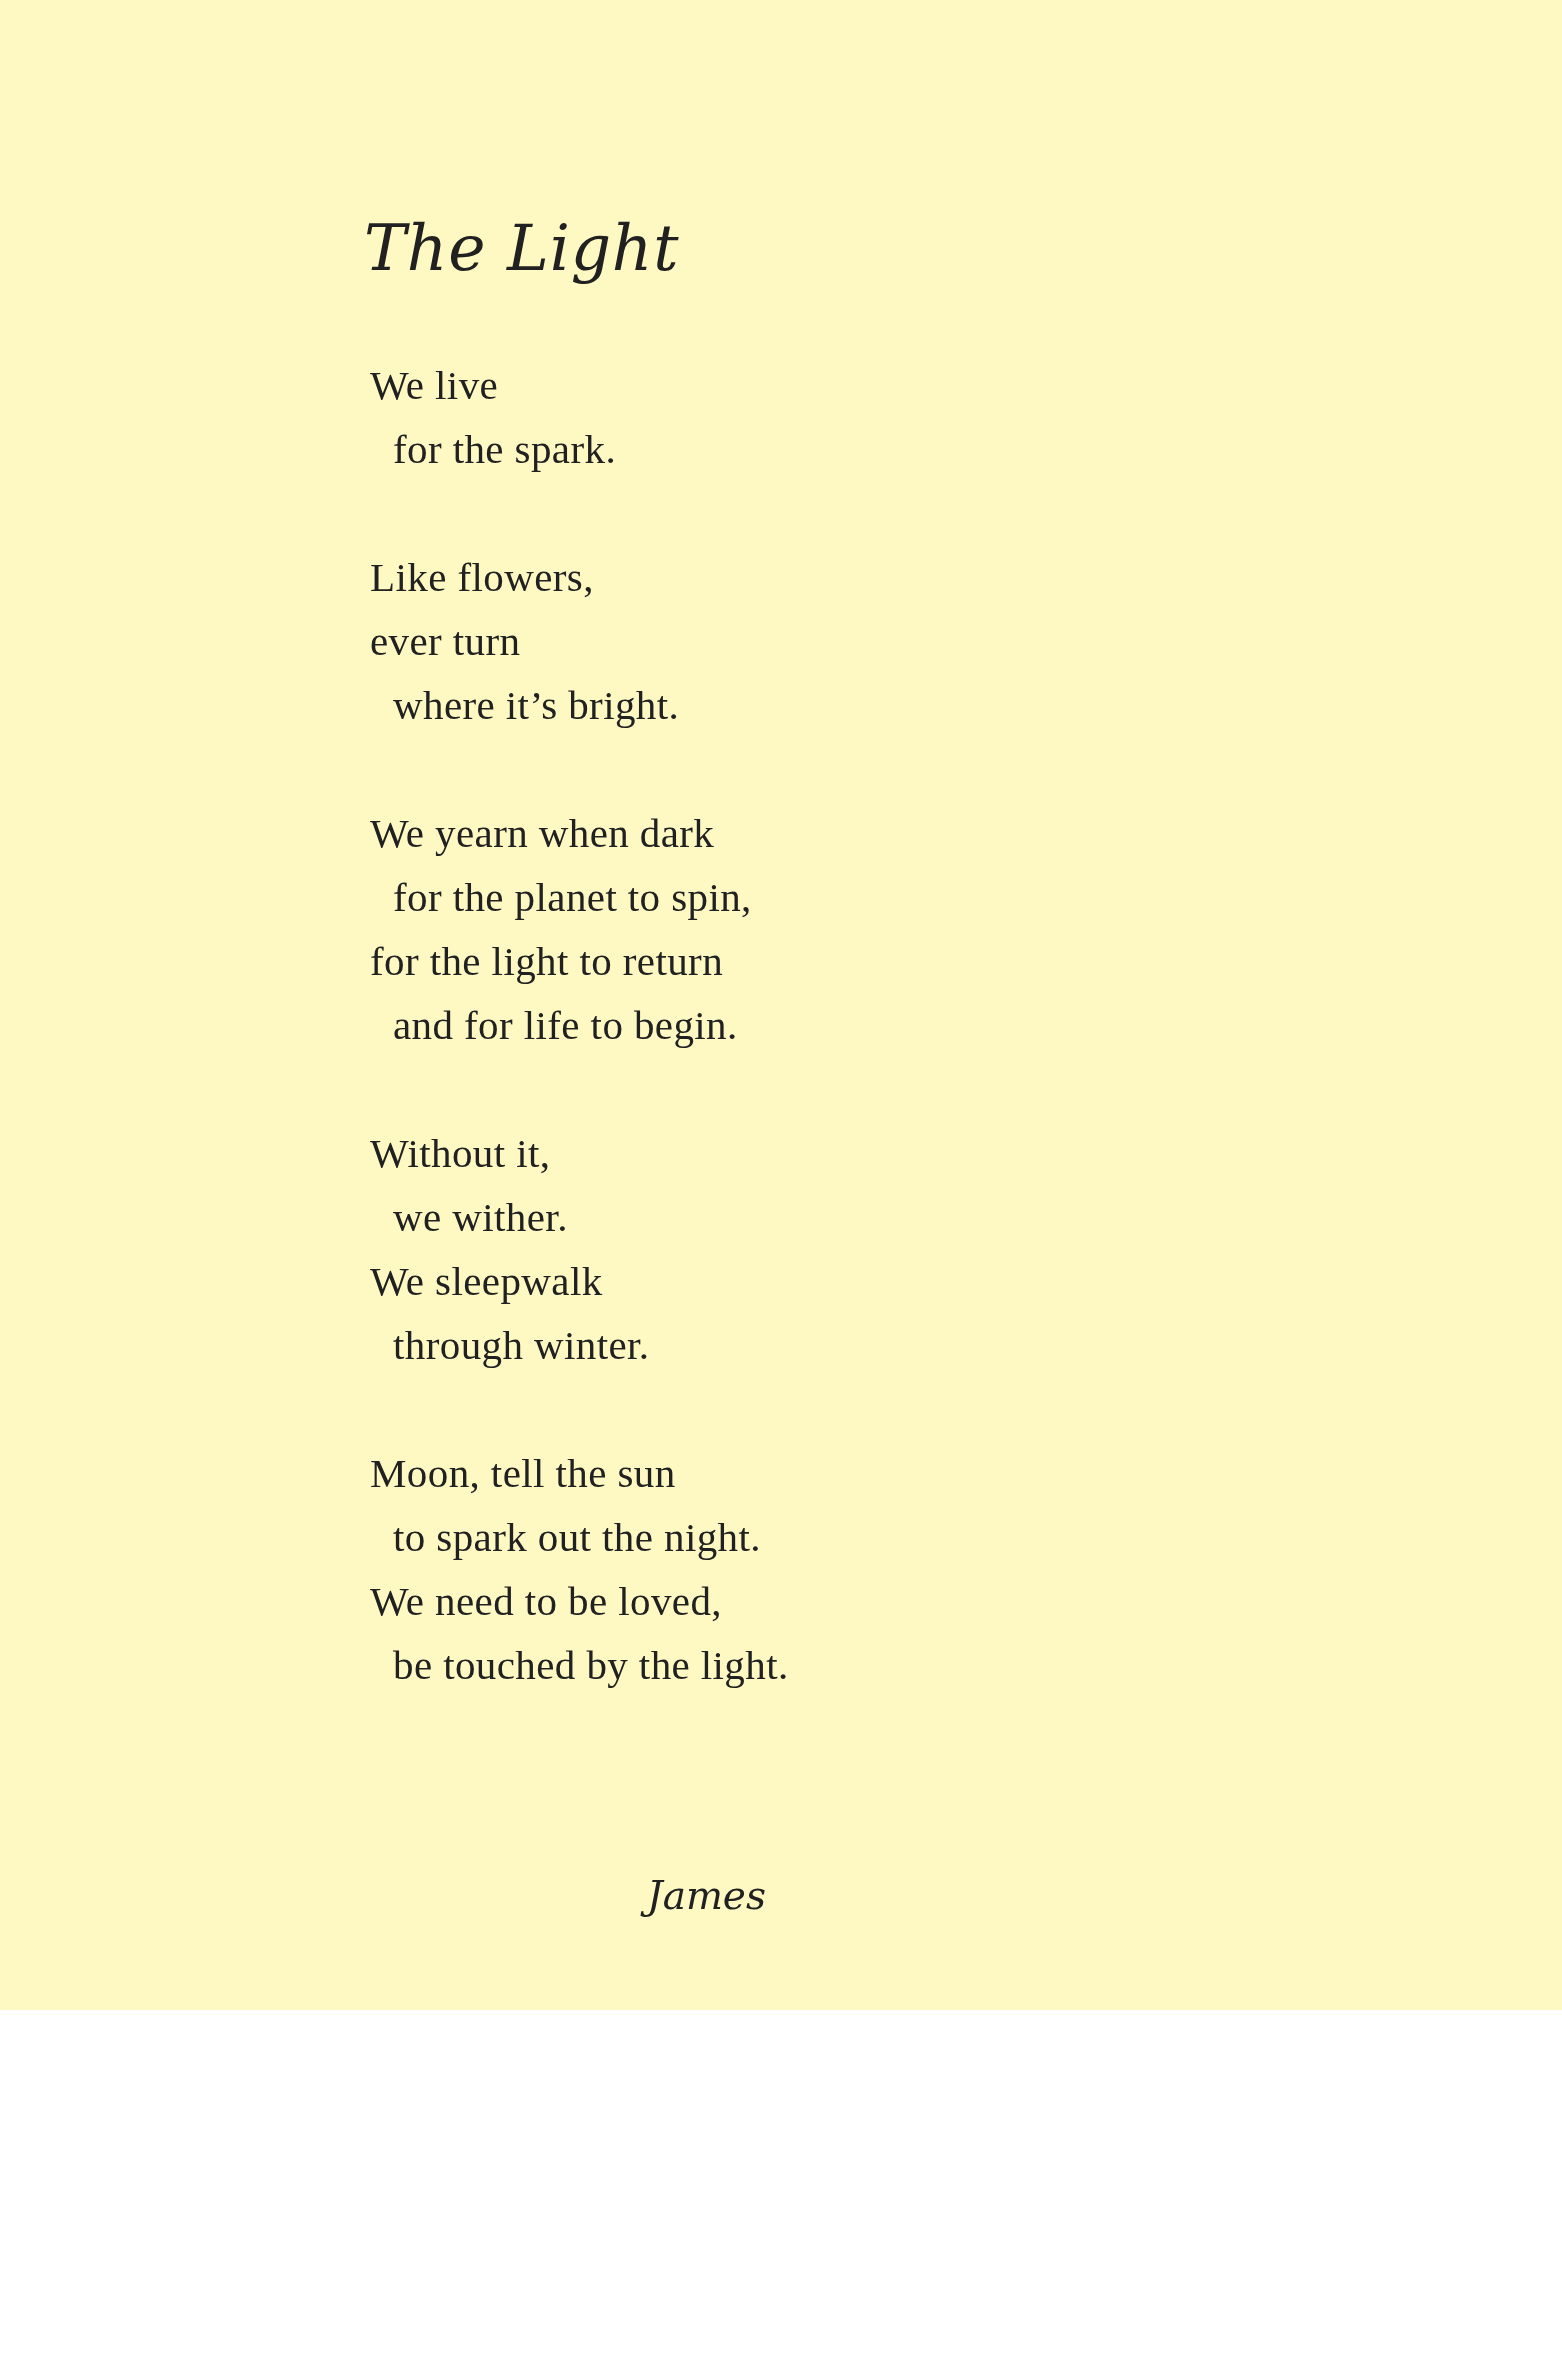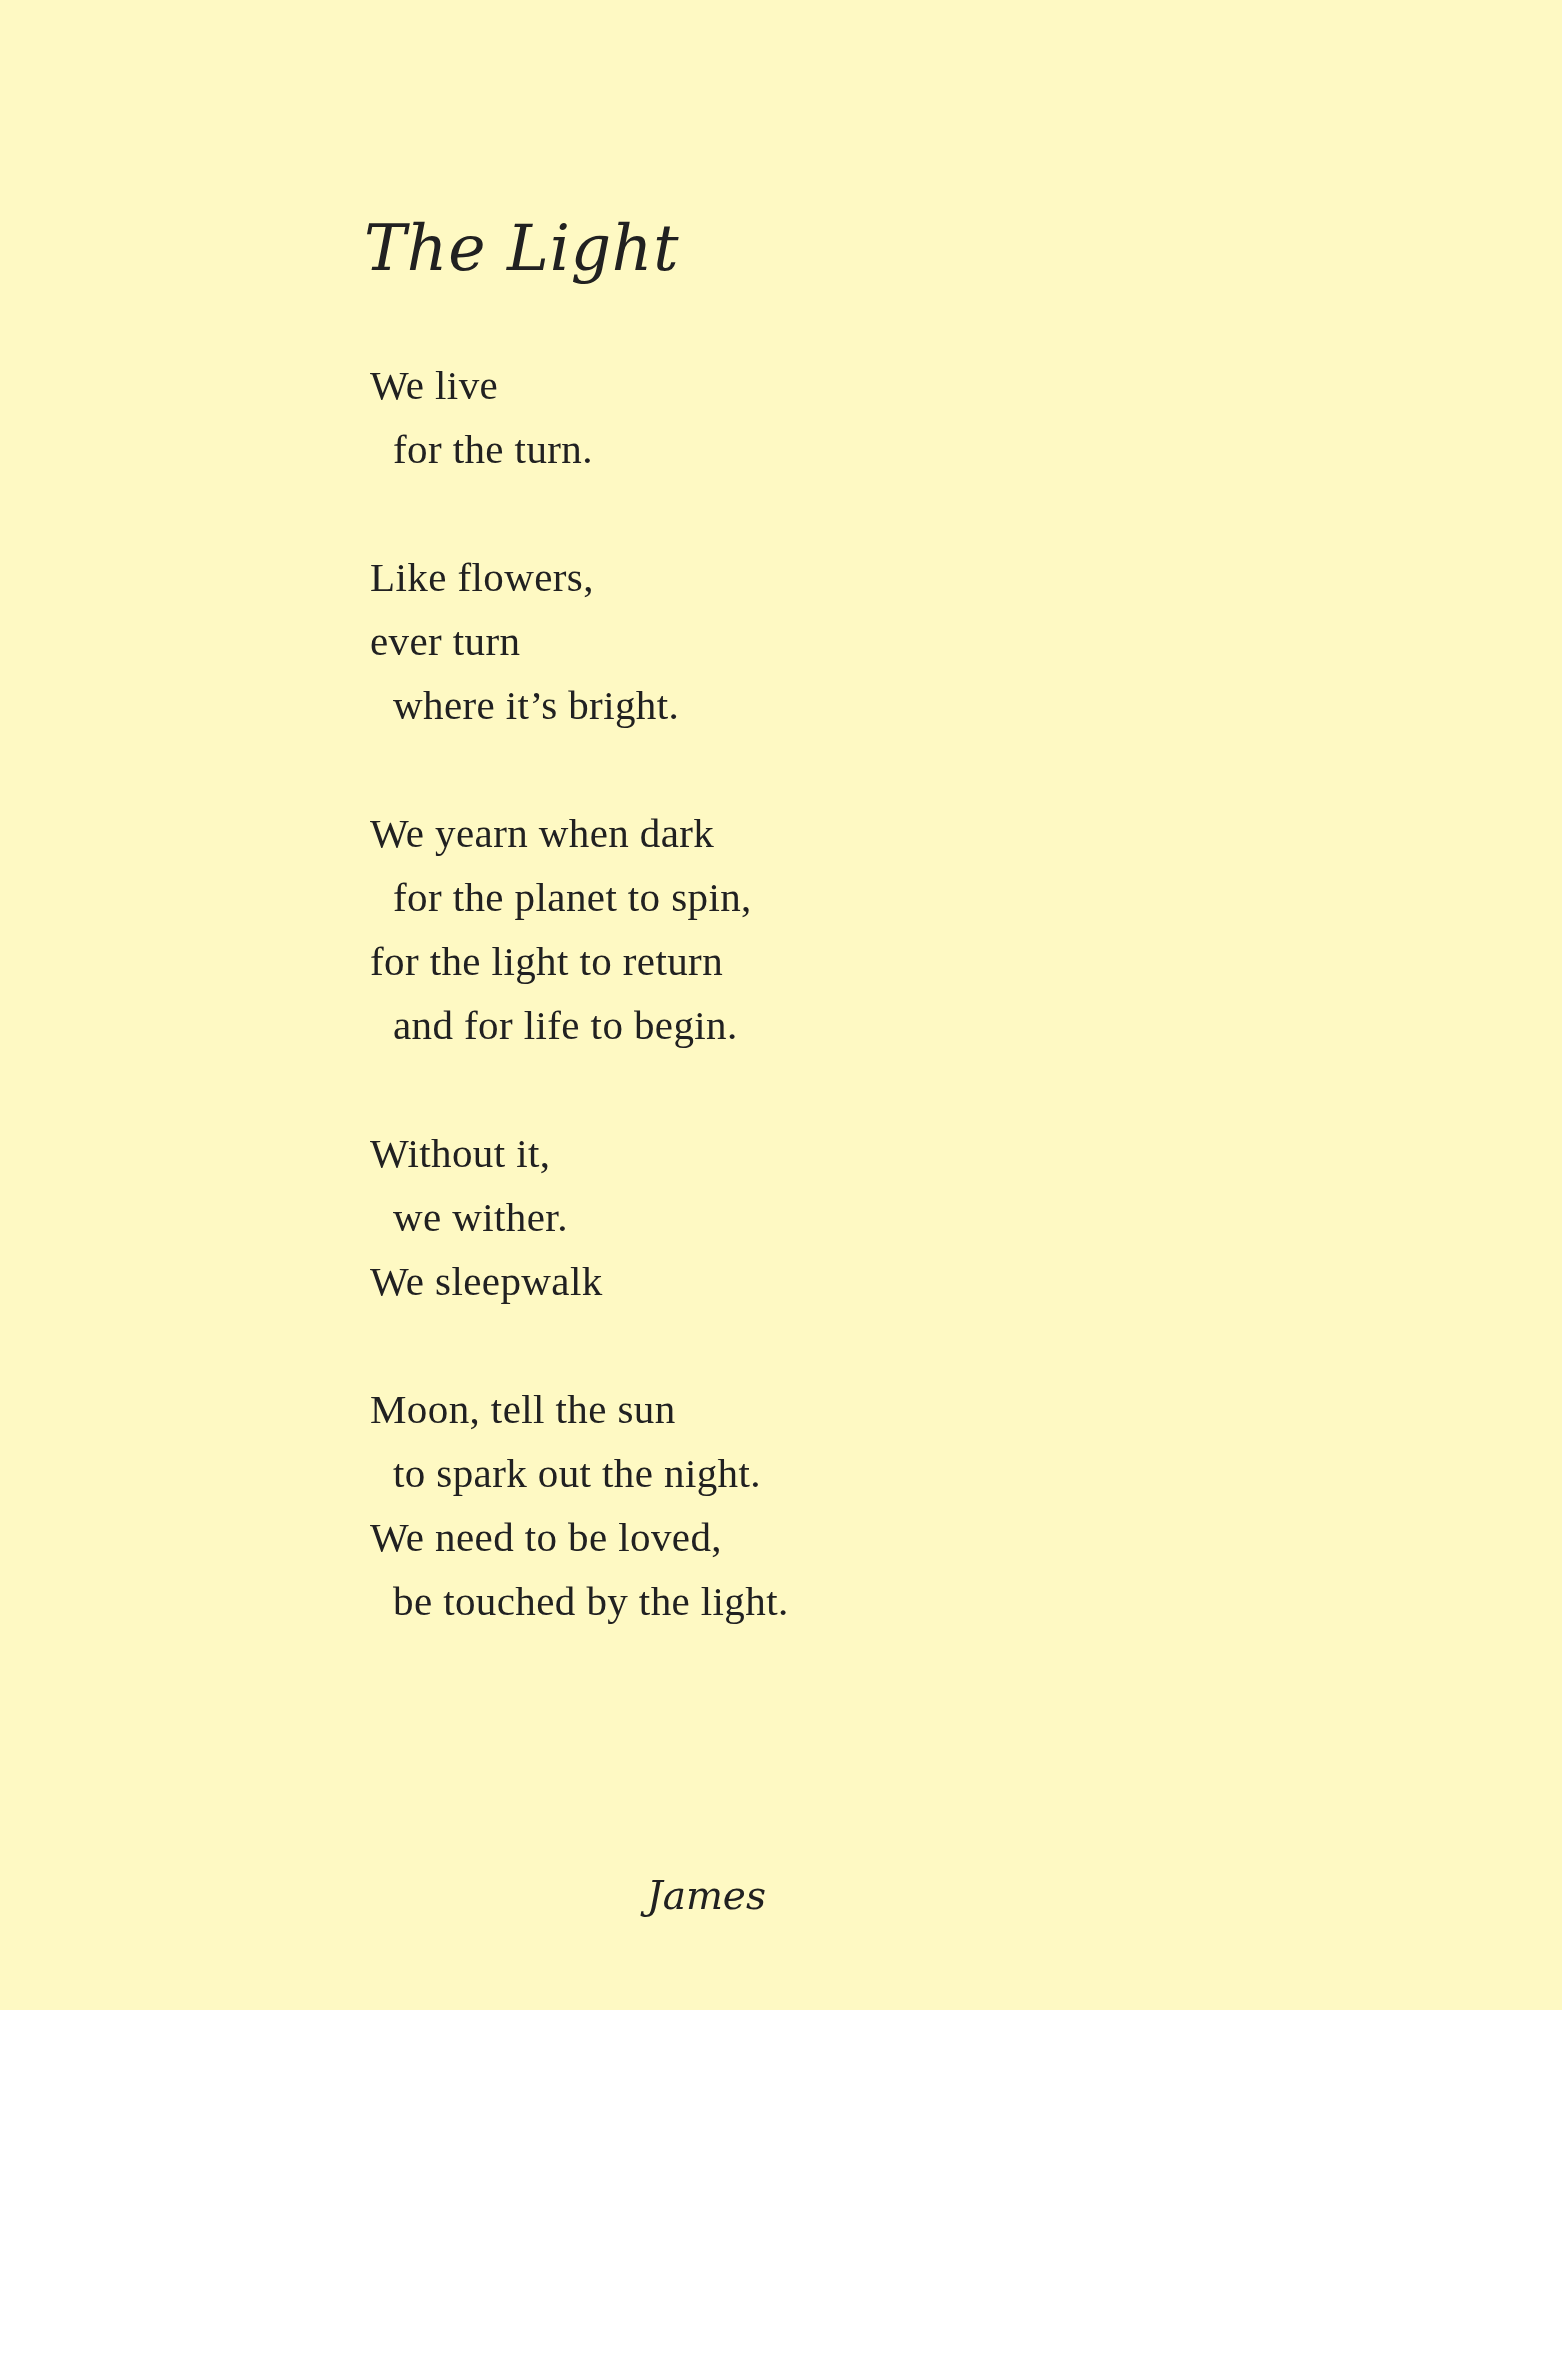--- a/index.html
+++ b/index.html
@@ -75,37 +75,38 @@
 </style>
 </head>
 <body>
 
 <div class="page">
   <h1 class="title">The Light</h1>
 
   <div class="poem" id="poem">
       <div class="stanza">
         <div class="line">We live</div>
-        <div class="line indent">for the turn.</div>
+        <div class="line indent">for the spark.</div>
       </div>
       <div class="stanza">
         <div class="line">Like flowers,</div>
         <div class="line">ever turn</div>
         <div class="line indent">where it’s bright.</div>
       </div>
       <div class="stanza">
         <div class="line">We yearn when dark</div>
         <div class="line indent">for the planet to spin,</div>
         <div class="line">for the light to return</div>
         <div class="line indent">and for life to begin.</div>
       </div>
       <div class="stanza">
         <div class="line">Without it,</div>
         <div class="line indent">we wither.</div>
         <div class="line">We sleepwalk</div>
+        <div class="line indent">through winter.</div>
       </div>
       <div class="stanza">
         <div class="line">Moon, tell the sun</div>
         <div class="line indent">to spark out the night.</div>
         <div class="line">We need to be loved,</div>
         <div class="line indent">be touched by the light.</div>
       </div>
     </div>
 
   <div class="attribution">James</div>

